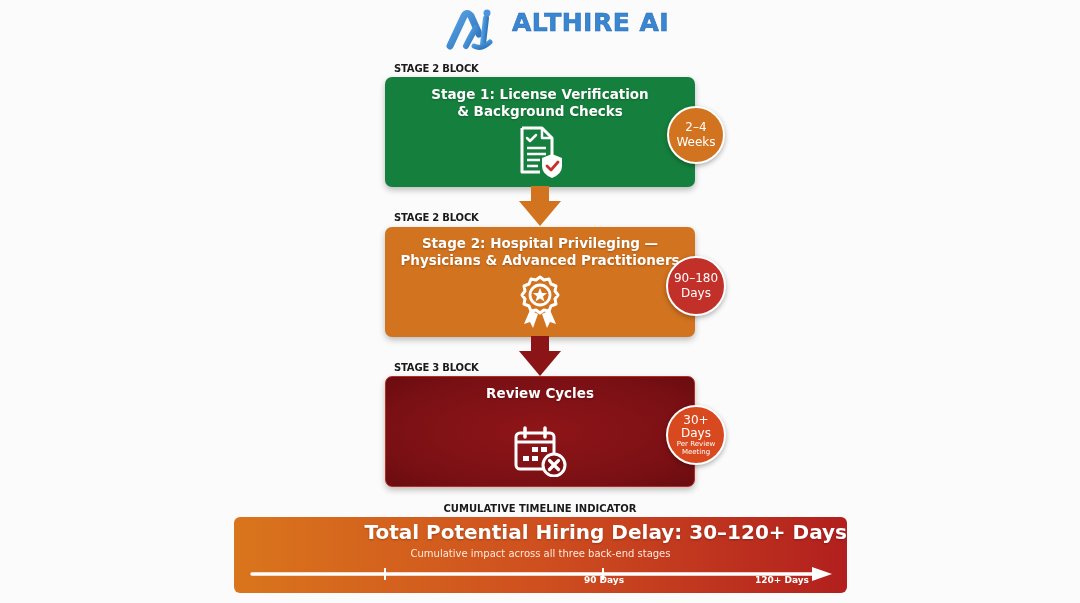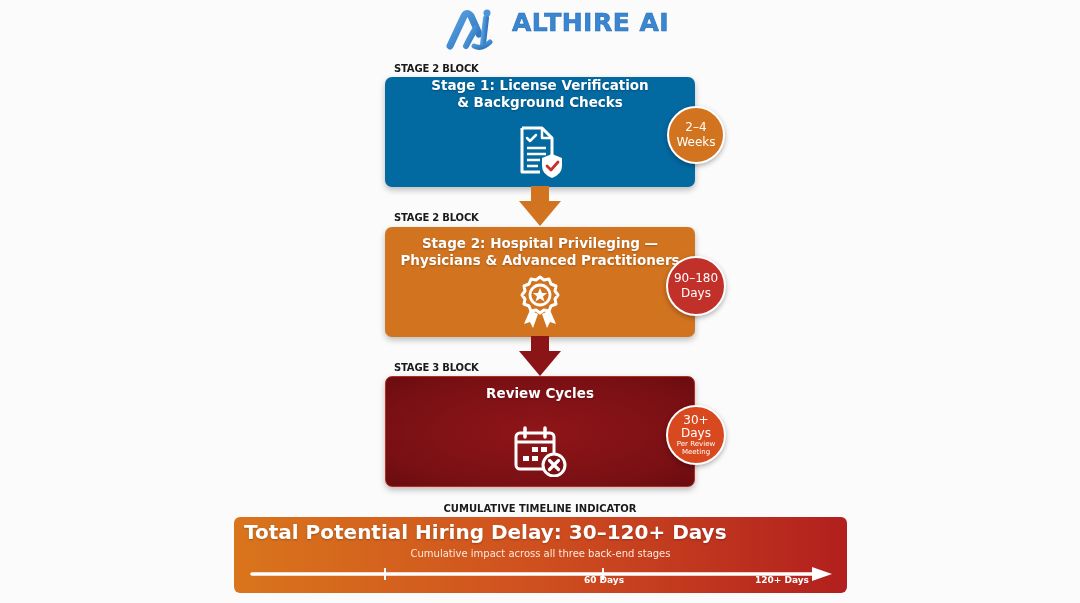--- a/index.html
+++ b/index.html
@@ -26,21 +26,21 @@
   }
   .stage {
     position: absolute; left: 385px; width: 310px; border-radius: 7px;
     color: #fff; text-align: center;
     box-shadow: 0 3px 6px rgba(0,0,0,0.25);
   }
   .stage-title {
     font-weight: 700; font-size: 13.5px; line-height: 17px;
     text-shadow: 0 1px 2px rgba(0,0,0,0.25);
   }
-  .stage1 { top: 77px; height: 110px; background: #0369a1; }
+  .stage1 { top: 77px; height: 110px; background: #15803d; padding-top: 9px; }
   .stage2 { top: 227px; height: 110px; background: #d2731f; padding-top: 8px; }
   .stage3 {
     top: 376px; height: 111px; padding-top: 8px;
     background: radial-gradient(ellipse at center, #8f1518 0%, #7a1014 70%, #6a0c10 100%);
     border: 1px solid #b42e22;
   }
   .stage-icon { position: absolute; left: 50%; transform: translateX(-50%); }
   .badge {
     position: absolute; border-radius: 50%; color: #fff; text-align: left;
     font-weight: 400; display: flex; flex-direction: column;
@@ -55,22 +55,22 @@
   .timeline-label {
     position: absolute; left: 0; width: 1080px; top: 503px; text-align: center;
     font-size: 10px; font-weight: 700; color: #1a1a1a;
   }
   .timeline {
     position: absolute; left: 234px; top: 517px; width: 613px; height: 76px;
     border-radius: 6px; color: #fff;
     background: linear-gradient(90deg, #d9751c 0%, #cf4f1f 50%, #b21f1e 100%);
   }
   .timeline-title {
-    position: absolute; left: 0; width: 100%; top: 3px; text-align: left;
-    font-weight: 700; font-size: 20px; text-shadow: 0 1px 2px rgba(0,0,0,0.25); margin-left: 10px;
+    position: absolute; left: 0; width: 100%; top: 3px; text-align: right;
+    font-weight: 700; font-size: 20px; text-shadow: 0 1px 2px rgba(0,0,0,0.25);
   }
   .timeline-sub {
     position: absolute; left: 0; width: 100%; top: 31px; text-align: center;
     font-size: 10px; color: #fde9dd;
   }
   .tl-track { position: absolute; left: 16px; top: 50px; width: 582px; height: 14px; }
   .tick-label {
     position: absolute; top: 58px; font-size: 9px; font-weight: 700; color: #fff;
     transform: translateX(-50%);
   }
@@ -172,15 +172,15 @@
 <div class="timeline">
   <div class="timeline-title">Total Potential Hiring Delay: 30–120+ Days</div>
   <div class="timeline-sub">Cumulative impact across all three back-end stages</div>
   <svg class="tl-track" width="582" height="14" viewBox="0 0 582 14">
     <line x1="2" y1="7" x2="566" y2="7" stroke="#fff" stroke-width="3.5" stroke-linecap="round"></line>
     <polygon points="562,0 582,7 562,14" fill="#fff"></polygon>
     <rect x="134" y="1" width="2" height="12" fill="#fff"></rect>
     <rect x="352" y="1" width="2" height="12" fill="#fff"></rect>
   </svg>
   <div class="tick-label" style="left:152px;margin-top:40px;">30 Days</div>
-  <div class="tick-label" style="left:370px;">60 Days</div>
+  <div class="tick-label" style="left:370px;">90 Days</div>
   <div class="tick-label" style="left:548px;">120+ Days</div>
 </div>
 
 </body></html>

